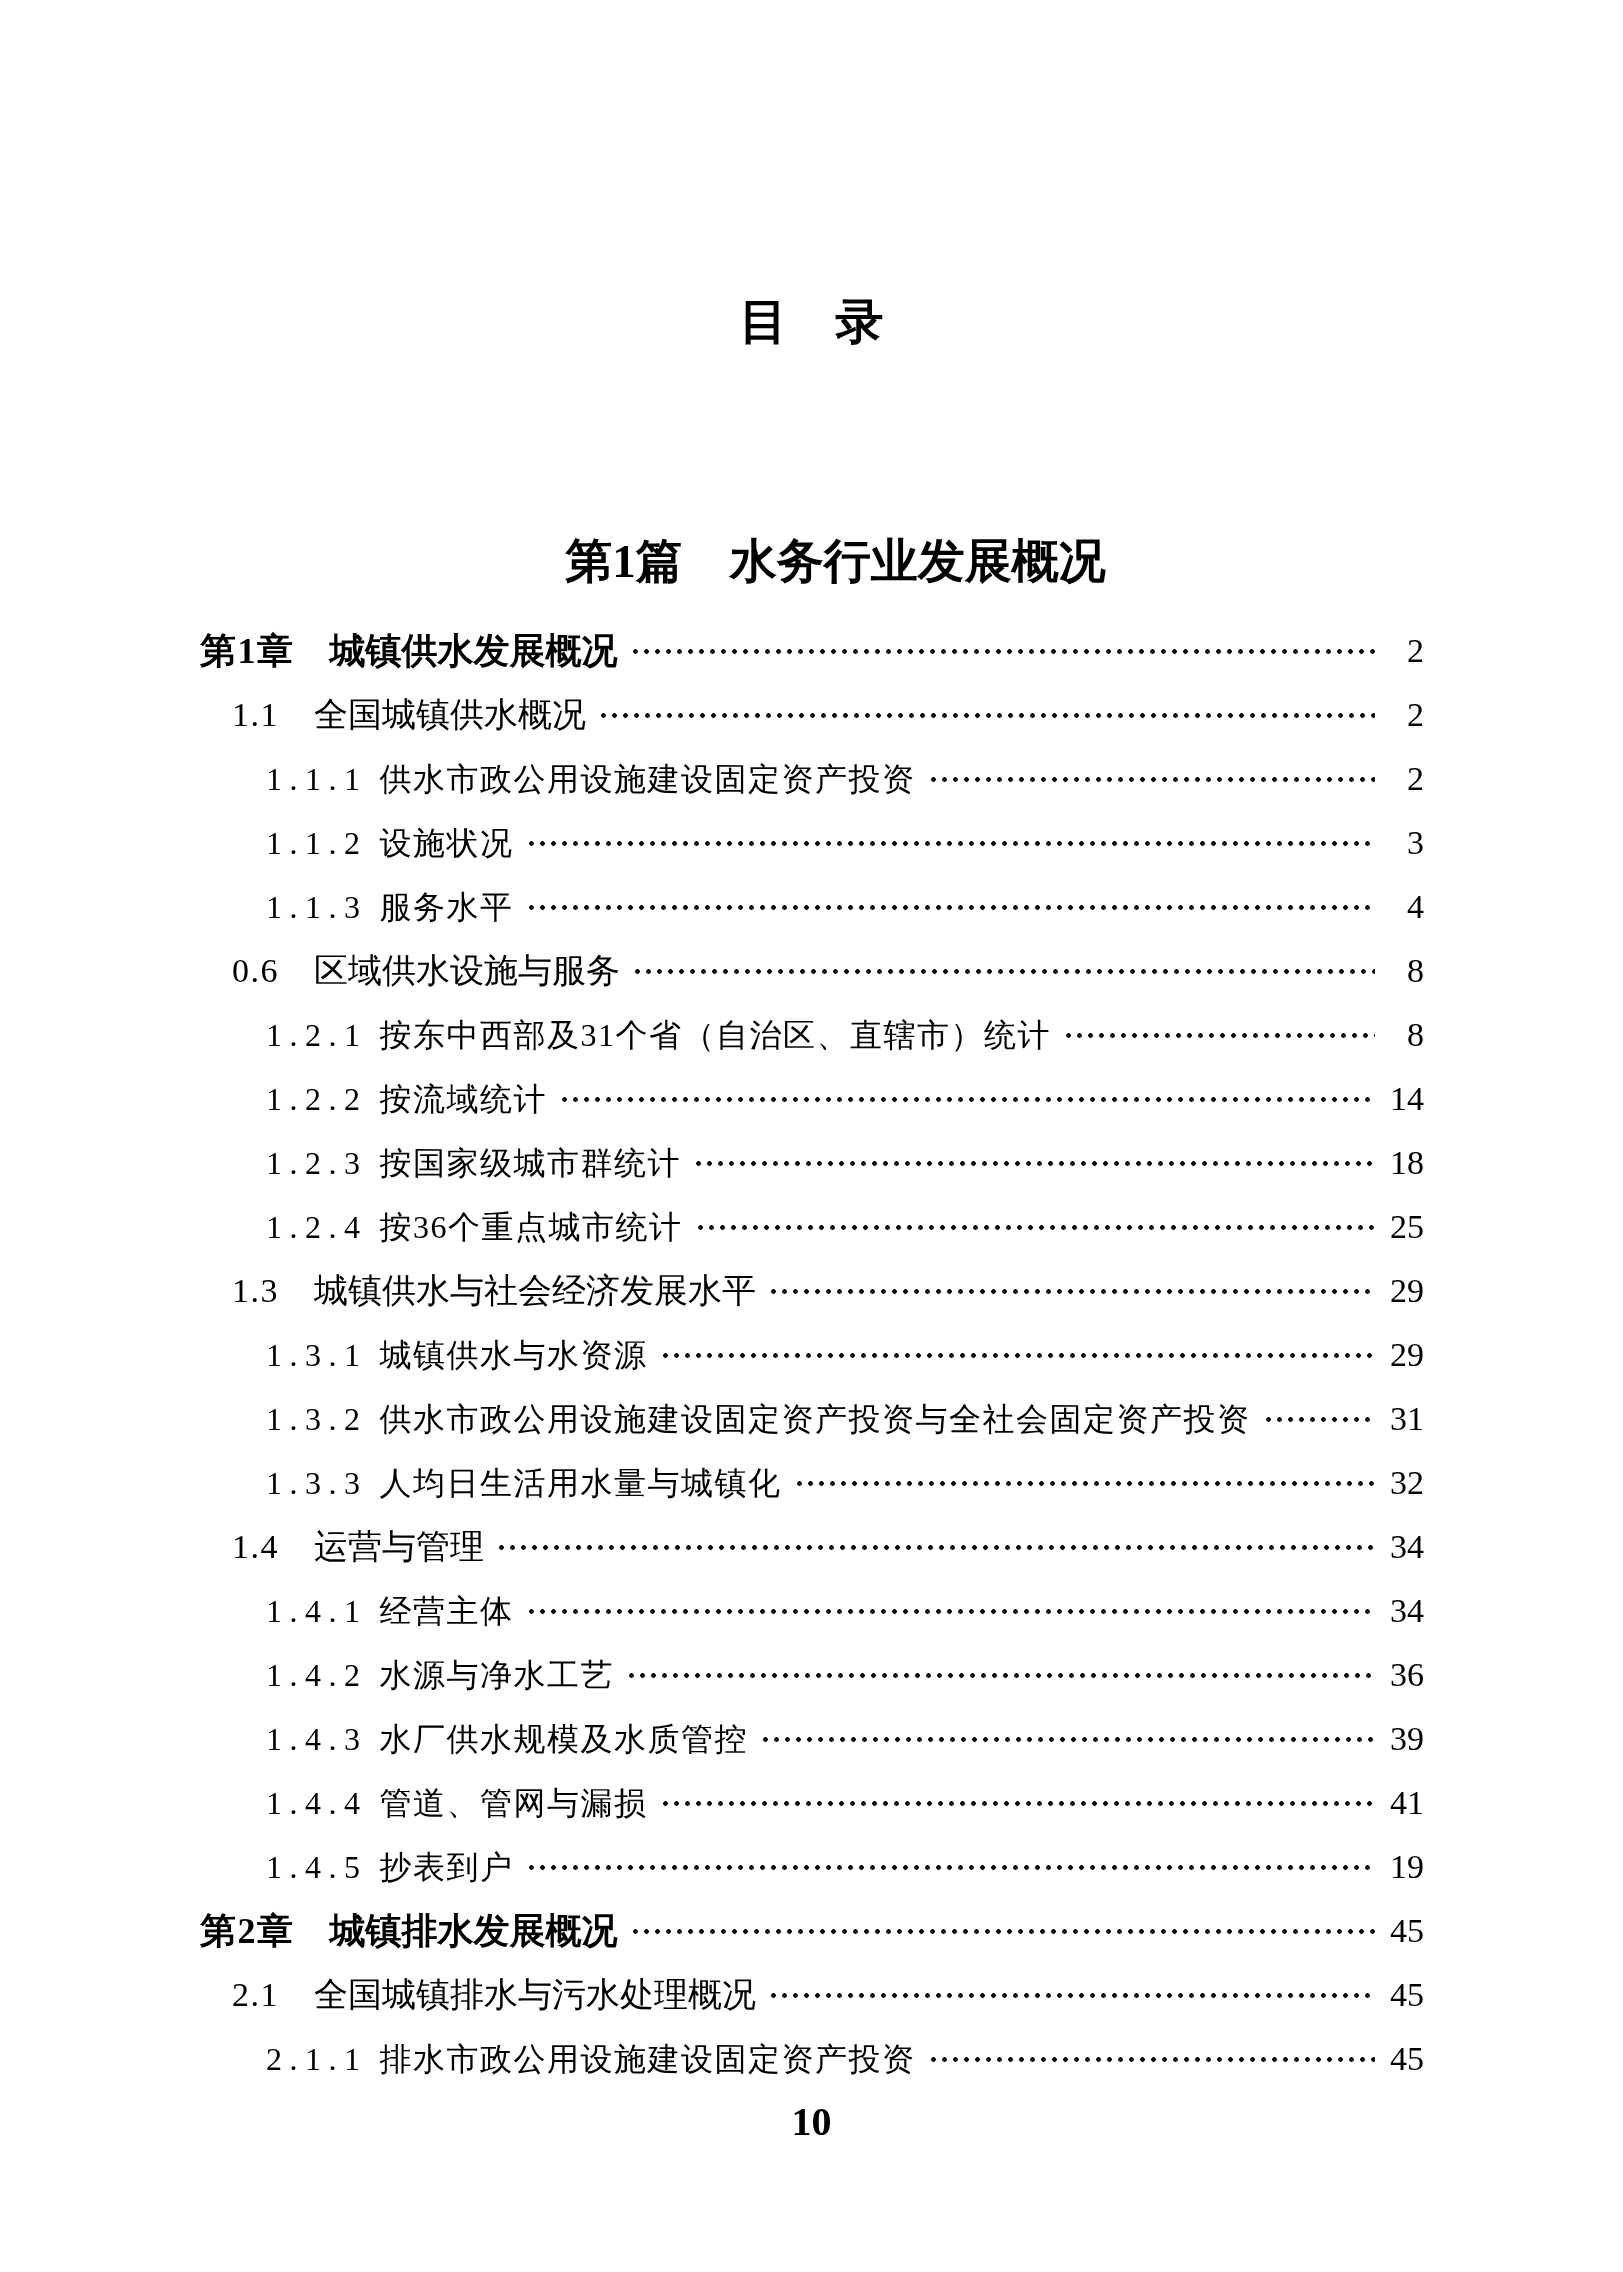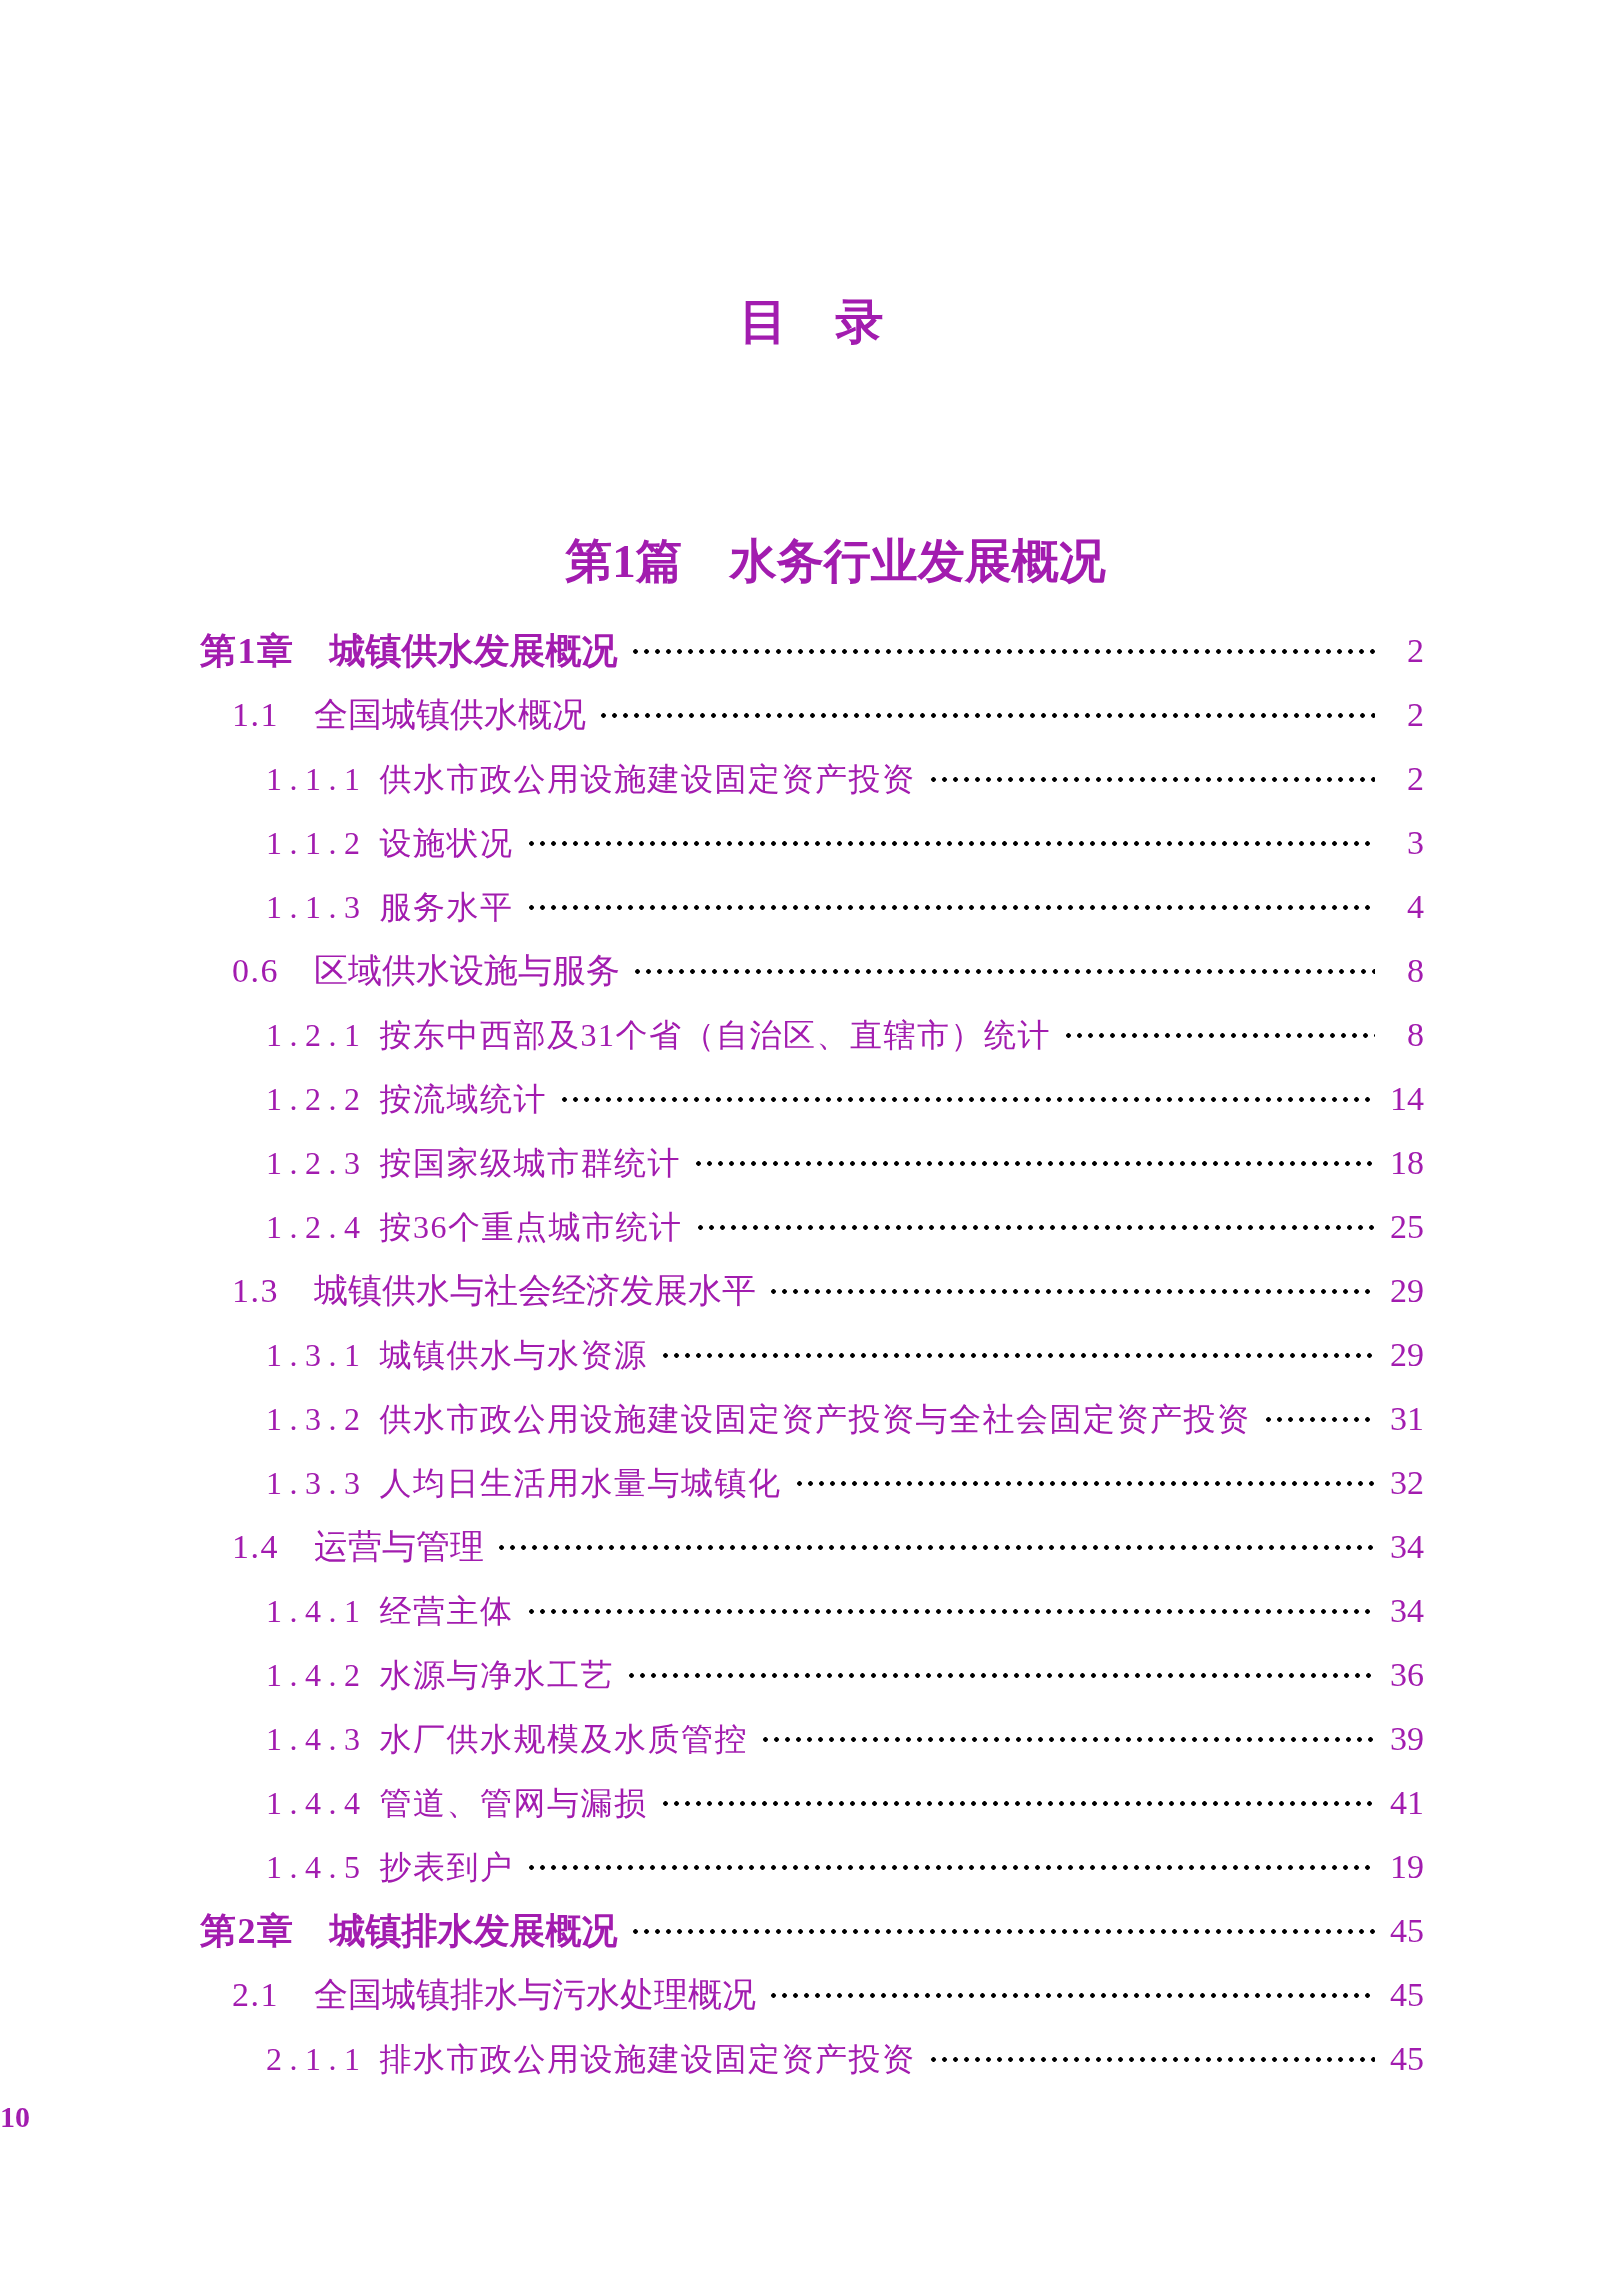--- a/index.html
+++ b/index.html
@@ -1,21 +1,21 @@
 <!DOCTYPE html>
 <html style="font-size:12px"><head>
 <meta charset="utf-8">
 <style>
   html, body { margin: 0; padding: 0; background: #ffffff; }
   .page {
     position: relative;
     width: 1623px;
     height: 2273px;
     background: #ffffff;
-    color: #a21caf;
+    color: #000000;
     font-family: "Liberation Serif", "DejaVu Serif", serif;
     overflow: hidden;
   }
   .toc-title {
     position: absolute;
     top: 298px;
     left: 0;
     width: 100%;
     text-align: center;
     font-size: 48px;
@@ -71,21 +71,22 @@
   .lv2 { padding-left: 32px; font-size: 34px; }
   .lv2 .num { margin-right: 35px; letter-spacing: 1.5px; }
   .lv3 { padding-left: 66px; font-size: 32px; }
   .lv3 .num { margin-right: 12px; letter-spacing: 7.5px; }
   .lv3 .title { letter-spacing: 1.5px; }
   .footer-pagenum {
     position: absolute;
     top: 2102px;
     left: 0;
     width: 100%;
-    font-size: 30px;
+    text-align: center;
+    font-size: 40px;
     font-weight: bold;
     line-height: 1;
     font-family: Liberation Serif, serif;
   }
 </style>
 </head>
 <body>
 
 <div class="page">
   <div class="toc-title">目　录</div>

